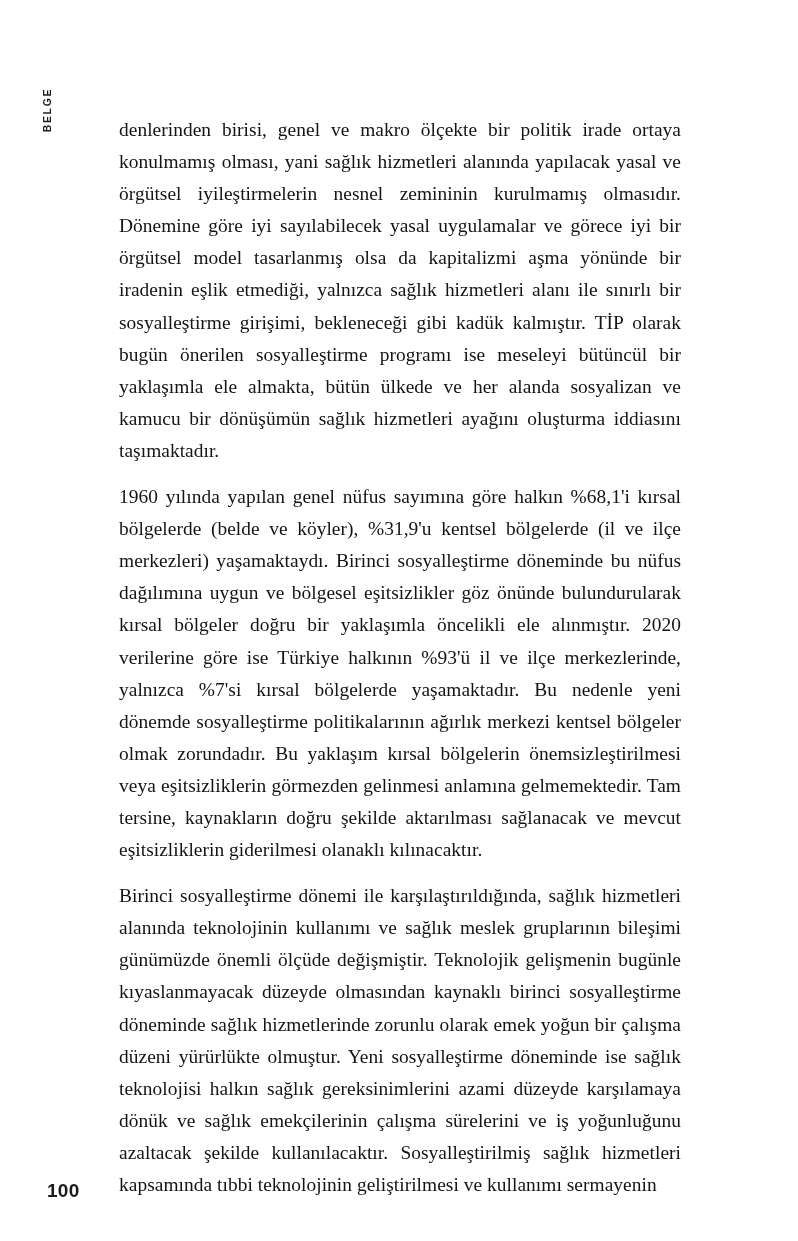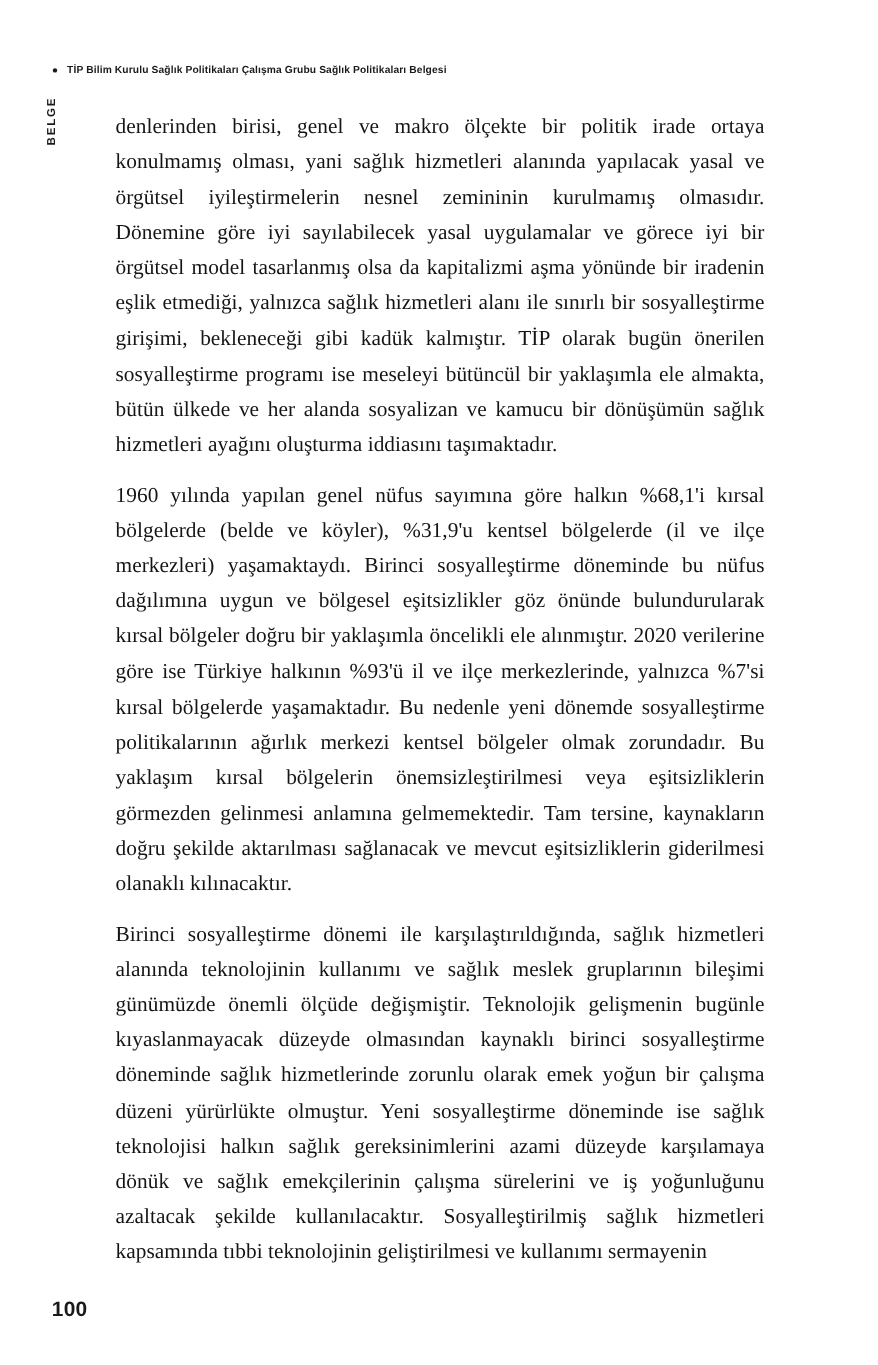--- a/index.html
+++ b/index.html
@@ -71,21 +71,21 @@
   }
 
   
   .content {
     position: absolute;
     top: 100px;
     left: 105px;
     width: 590px;
   }
   .content p {
-    margin: 0;
+    margin: 14px;
     font-size: 19.4px;
     line-height: 32.1px;
     text-align: justify;
     text-justify: inter-word;
     hyphens: none;
     letter-spacing: 0.05px;
   }
   .content p + p {
     margin-top: 14px;
   }
@@ -100,24 +100,20 @@
     font-weight: 700;
     color: #1a1a1a;
     letter-spacing: 0.3px;
   }
 </style>
 </head>
 <body>
 
 <div class="page">
 
-  <div class="running-header">
-    <span class="header-bullet"></span>
-    <span class="header-text">TİP Bilim Kurulu Sağlık Politikaları Çalışma Grubu Sağlık Politikaları Belgesi</span>
-  </div>
 
   <div class="side-tab">
     <span class="vertical-label">BELGE</span>
   </div>
 
   <div class="content">
     <p>denlerinden birisi, genel ve makro ölçekte bir politik irade ortaya konulmamış olması, yani sağlık hizmetleri alanında yapılacak yasal ve örgütsel iyileştirmelerin nesnel zemininin kurulmamış olmasıdır. Dönemine göre iyi sayılabilecek yasal uygulamalar ve görece iyi bir örgütsel model tasarlanmış olsa da kapitalizmi aşma yönünde bir iradenin eşlik etmediği, yalnızca sağlık hizmetleri alanı ile sınırlı bir sosyalleştirme girişimi, bekleneceği gibi kadük kalmıştır. TİP olarak bugün önerilen sosyalleştirme programı ise meseleyi bütüncül bir yaklaşımla ele almakta, bütün ülkede ve her alanda sosyalizan ve kamucu bir dönüşümün sağlık hizmetleri ayağını oluşturma iddiasını taşımaktadır.</p>
     <p>1960 yılında yapılan genel nüfus sayımına göre halkın %68,1'i kırsal bölgelerde (belde ve köyler), %31,9'u kentsel bölgelerde (il ve ilçe merkezleri) yaşamaktaydı. Birinci sosyalleştirme döneminde bu nüfus dağılımına uygun ve bölgesel eşitsizlikler göz önünde bulundurularak kırsal bölgeler doğru bir yaklaşımla öncelikli ele alınmıştır. 2020 verilerine göre ise Türkiye halkının %93'ü il ve ilçe merkezlerinde, yalnızca %7'si kırsal bölgelerde yaşamaktadır. Bu nedenle yeni dönemde sosyalleştirme politikalarının ağırlık merkezi kentsel bölgeler olmak zorundadır. Bu yaklaşım kırsal bölgelerin önemsizleştirilmesi veya eşitsizliklerin görmezden gelinmesi anlamına gelmemektedir. Tam tersine, kaynakların doğru şekilde aktarılması sağlanacak ve mevcut eşitsizliklerin giderilmesi olanaklı kılınacaktır.</p>
     <p>Birinci sosyalleştirme dönemi ile karşılaştırıldığında, sağlık hizmetleri alanında teknolojinin kullanımı ve sağlık meslek gruplarının bileşimi günümüzde önemli ölçüde değişmiştir. Teknolojik gelişmenin bugünle kıyaslanmayacak düzeyde olmasından kaynaklı birinci sosyalleştirme döneminde sağlık hizmetlerinde zorunlu olarak emek yoğun bir çalışma düzeni yürürlükte olmuştur. Yeni sosyalleştirme döneminde ise sağlık teknolojisi halkın sağlık gereksinimlerini azami düzeyde karşılamaya dönük ve sağlık emekçilerinin çalışma sürelerini ve iş yoğunluğunu azaltacak şekilde kullanılacaktır. Sosyalleştirilmiş sağlık hizmetleri kapsamında tıbbi teknolojinin geliştirilmesi ve kullanımı sermayenin</p>
   </div>

